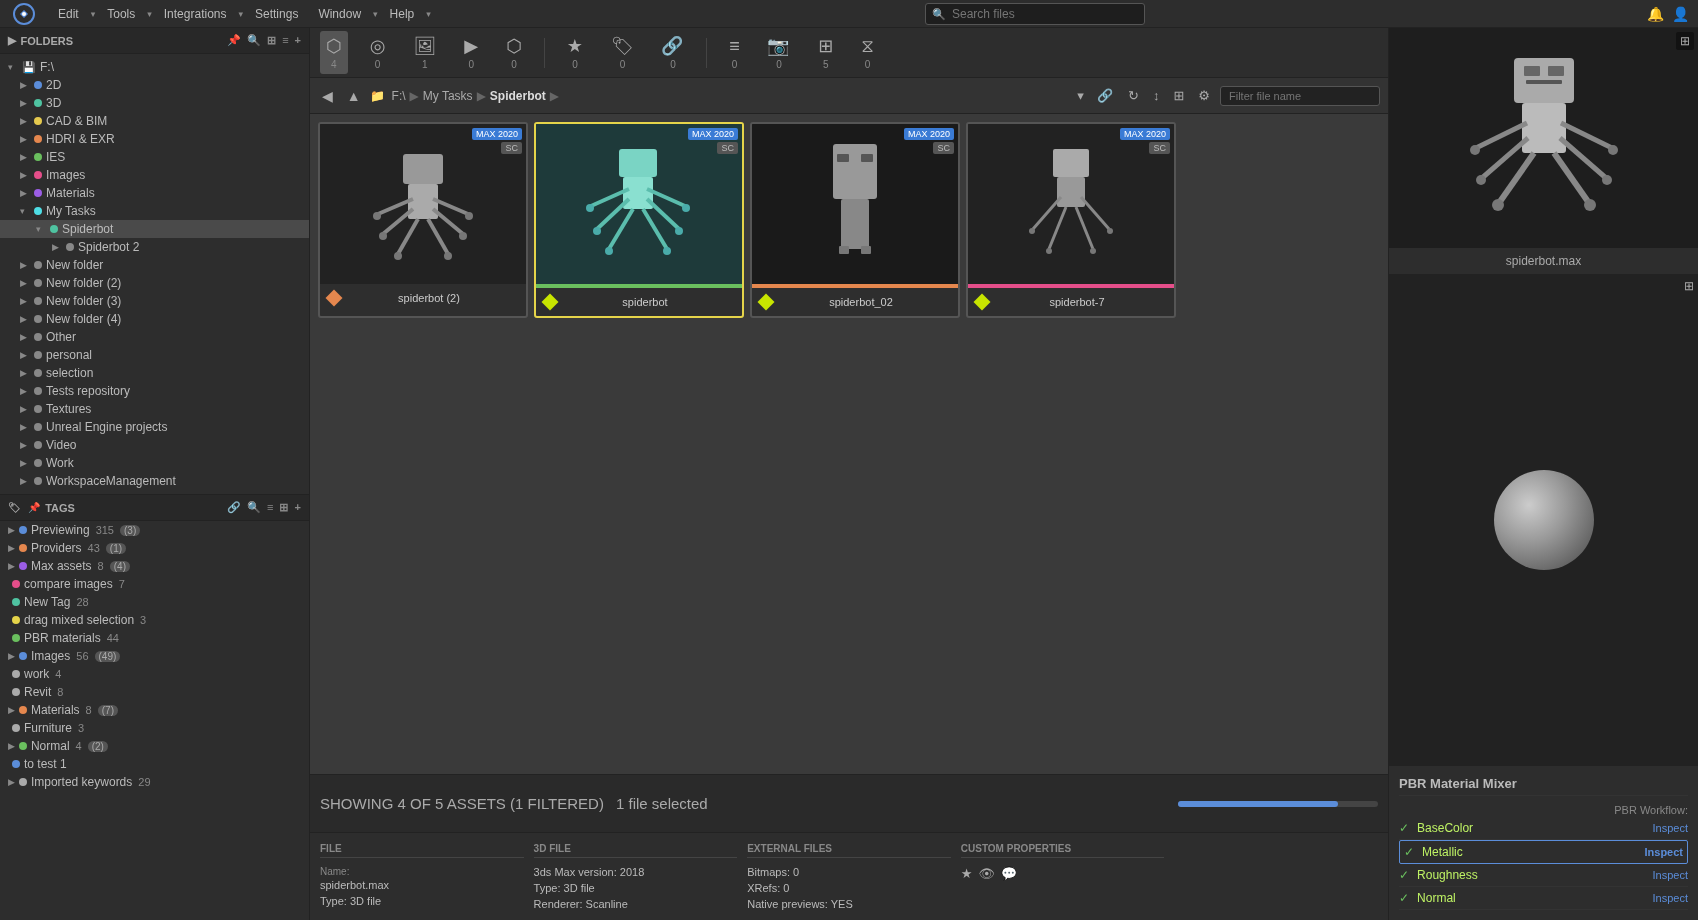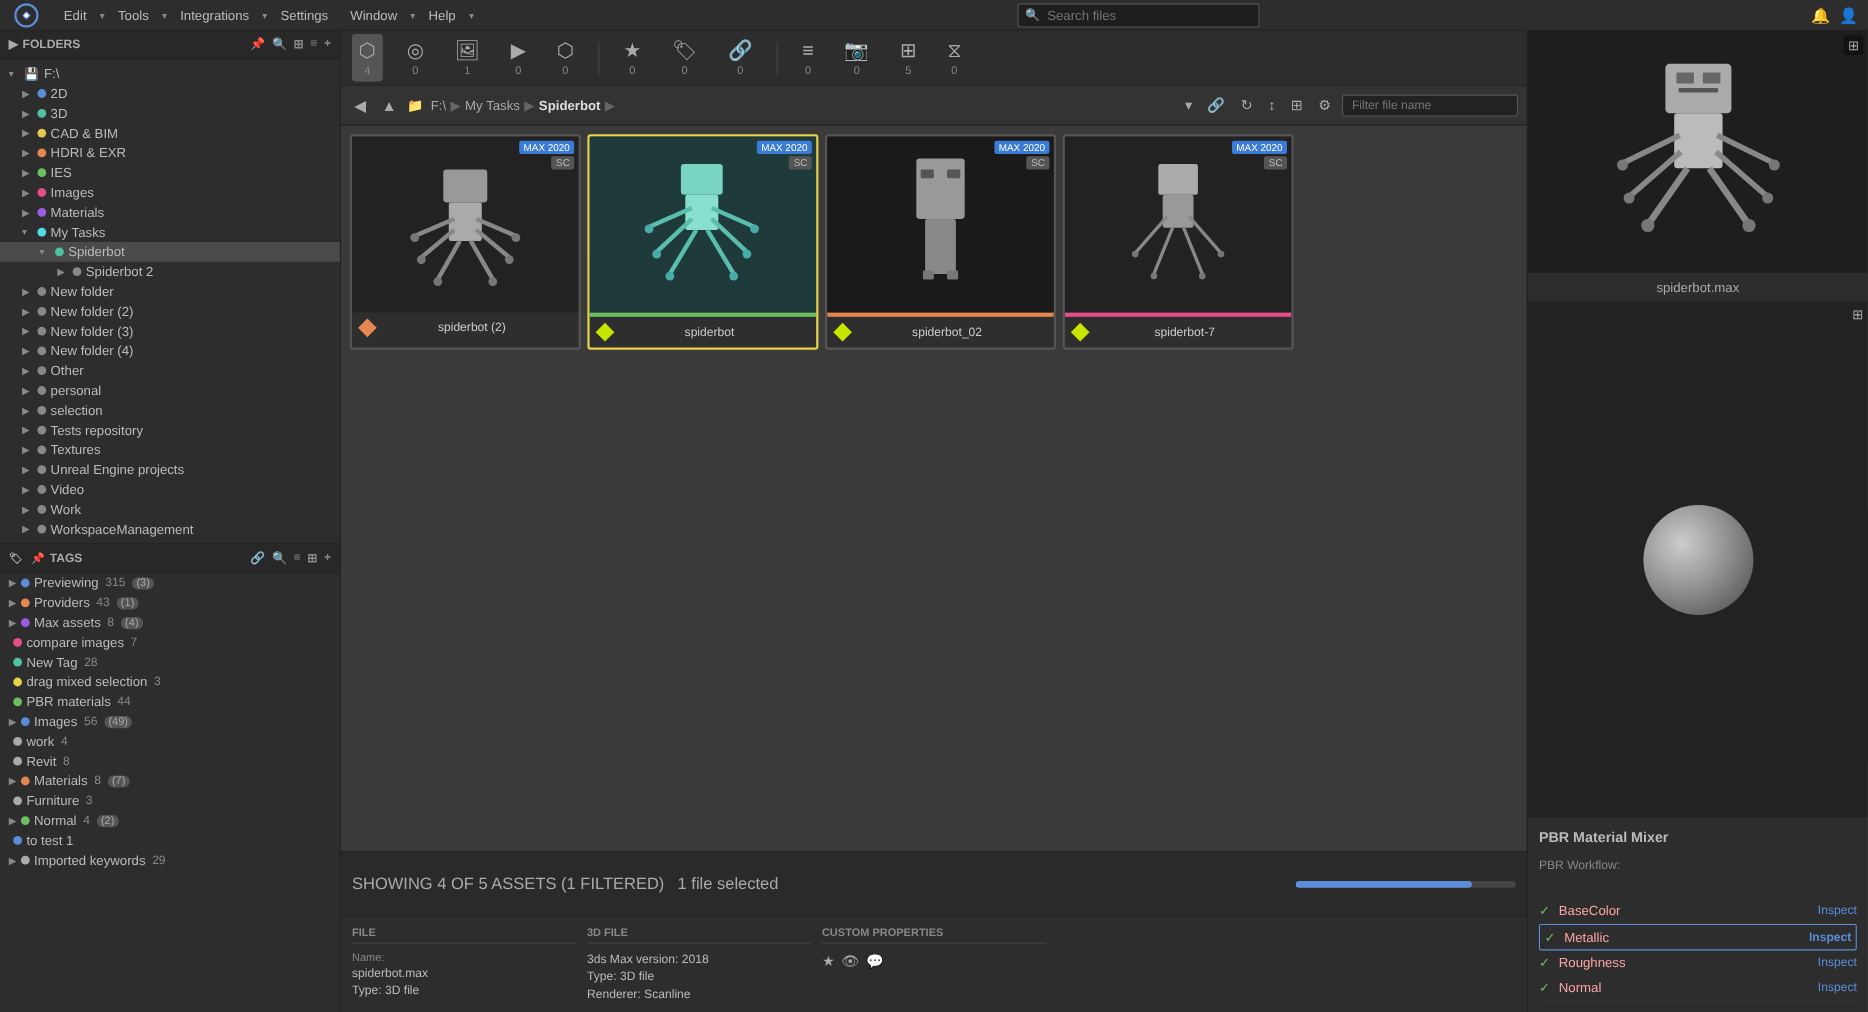--- a/index.html
+++ b/index.html
@@ -101,21 +101,21 @@
     .fd-col { display: flex; flex-direction: column; gap: 4px; }
     .fd-header { color: #888; font-size: 10px; font-weight: bold; text-transform: uppercase; border-bottom: 1px solid #444; padding-bottom: 3px; margin-bottom: 4px; }
     .fd-row { display: flex; flex-direction: column; gap: 2px; }
     .fd-label { color: #888; font-size: 10px; }
     .fd-value { color: #bbb; font-size: 11px; }
     .fd-icons { display: flex; gap: 6px; margin-bottom: 4px; }
     .fd-icon-btn { color: #aaa; cursor: pointer; font-size: 13px; }
     .add-btn { background: #555; color: #ccc; border: none; padding: 4px 14px; border-radius: 3px; cursor: pointer; font-size: 11px; }
     .pbr-item { display: flex; align-items: center; padding: 4px 0; border-bottom: 1px solid #333; gap: 8px; }
     .pbr-check { color: #6abf5e; font-size: 12px; }
-    .pbr-name { color: #fca5a5; font-size: 12px; flex: 1; }
+    .pbr-name { color: #bef264; font-size: 12px; flex: 1; }
     .pbr-inspect { color: #5b8dd9; font-size: 11px; cursor: pointer; }
     .metallic-inspect { color: #5b8dd9; font-size: 11px; cursor: pointer; font-weight: bold; }
 
     
     ::-webkit-scrollbar { width: 6px; height: 6px; }
     ::-webkit-scrollbar-track { background: #2a2a2a; }
     ::-webkit-scrollbar-thumb { background: #555; border-radius: 3px; }
   </style>
 </head>
 <body>
@@ -647,20 +647,32 @@
               <span class="fd-value">3ds Max version: 2018</span>
             </div>
             <div class="fd-row">
               <span class="fd-value">Type: 3D file</span>
             </div>
             <div class="fd-row">
               <span class="fd-value">Renderer: Scanline</span>
             </div>
           </div>
 
+          <div class="fd-col">
+            <div class="fd-header">EXTERNAL FILES</div>
+            <div class="fd-row">
+              <span class="fd-value">Bitmaps: 0</span>
+            </div>
+            <div class="fd-row">
+              <span class="fd-value">XRefs: 0</span>
+            </div>
+            <div class="fd-row">
+              <span class="fd-value">Native previews: YES</span>
+            </div>
+          </div>
 
           <div class="fd-col">
             <div class="fd-header">CUSTOM PROPERTIES</div>
             <div class="fd-icons">
               <span class="fd-icon-btn">★</span>
               <span class="fd-icon-btn">👁</span>
               <span class="fd-icon-btn">💬</span>
             </div>
           </div>
 
@@ -699,21 +711,21 @@
     </div>
     <div style="text-align:center;padding:6px;color:#aaa;font-size:12px;border-bottom:1px solid #222;background:#2d2d2d;">spiderbot.max</div>
 
     <div style="flex:1;background:#222;display:flex;align-items:center;justify-content:center;position:relative;min-height:80px;">
       <span style="position:absolute;top:4px;right:4px;color:#aaa;font-size:12px;cursor:pointer;">⊞</span>
       <div style="width:100px;height:100px;border-radius:50%;background:radial-gradient(circle at 35% 35%, #ccc 0%, #999 40%, #444 100%);"></div>
     </div>
 
     <div style="padding:10px;border-top:1px solid #222;flex-shrink:0;">
       <div style="color:#bbb;font-size:13px;font-weight:bold;margin-bottom:8px;border-bottom:1px solid #333;padding-bottom:4px;">PBR Material Mixer</div>
-      <div style="color:#888;font-size:11px;margin-bottom:24px;">PBR Workflow:</div>
+      <div style="color:#888;font-size:11px;margin-bottom:1px;text-align:right;">PBR Workflow:</div>
 
       <div class="pbr-item">
         <span class="pbr-check">✓</span>
         <span class="pbr-name">BaseColor</span>
         <span class="pbr-inspect">Inspect</span>
       </div>
 
       <div class="pbr-item" style="border: 1px solid #5b8dd9;border-radius:2px;padding:4px;">
         <span class="pbr-check">✓</span>
         <span class="pbr-name">Metallic</span>

